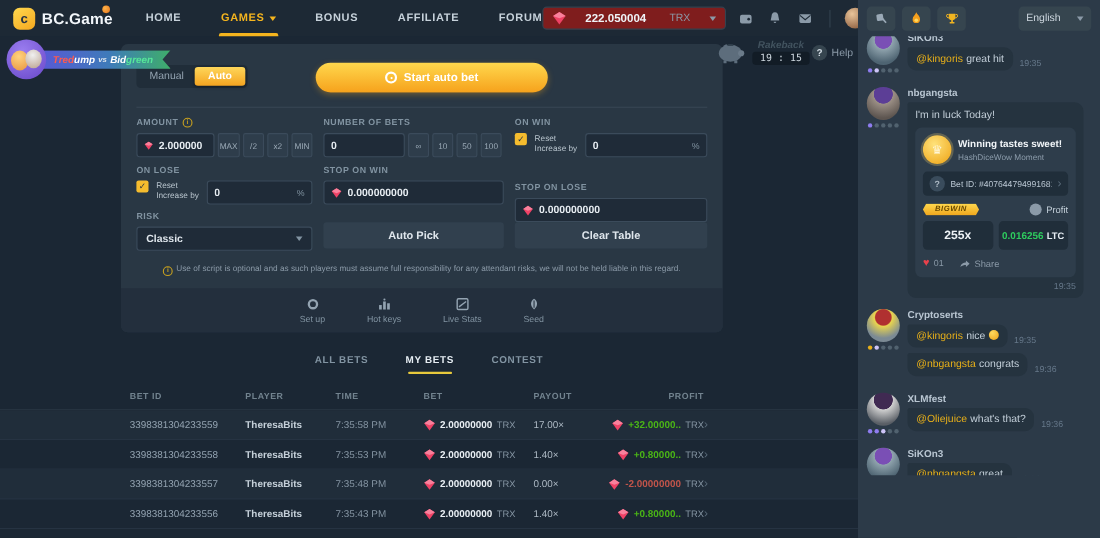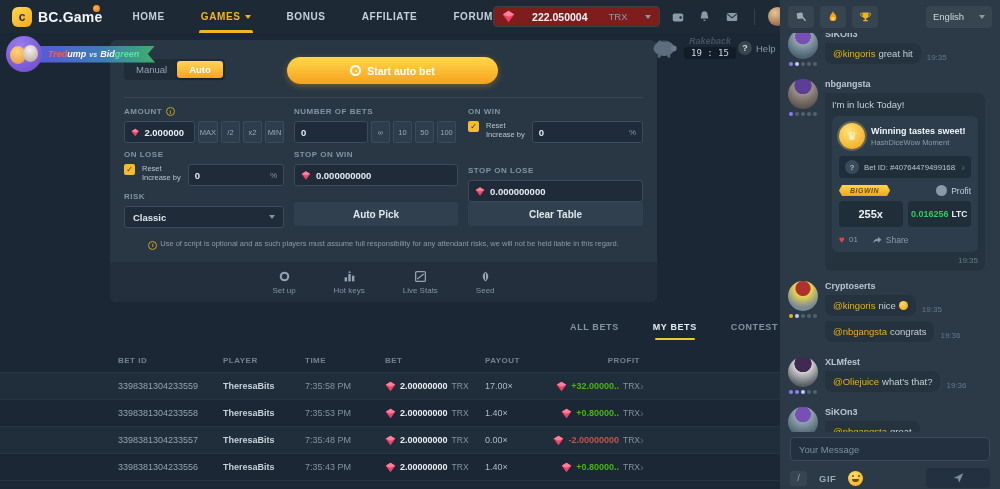--- a/index.html
+++ b/index.html
@@ -98,21 +98,21 @@
   .panel-btn { height:24px; background:#31404e; border-radius:3px; display:flex; align-items:center; justify-content:center;
     color:#dfe6ec; font-size:10px; font-weight:bold; cursor:pointer; }
   .disclaimer { position:absolute; left:24px; right:24px; top:199px; text-align:center; font-size:7.5px; color:#8b9aa8; }
   .disclaimer .info-ic { display:inline-flex; vertical-align:-1px; margin-right:3px; }
   .tools { position:absolute; left:0; right:0; bottom:0; height:40px; background:#232f3d; border-radius:0 0 6px 6px;
     display:flex; align-items:center; justify-content:center; gap:38px; }
   .tool { display:flex; flex-direction:column; align-items:center; gap:3px; cursor:pointer; }
   .tool-label { font-size:8px; color:#8294a2; }
 
   
-  .tabs { position:absolute; left:0; right:0; top:283px; display:flex; justify-content:flex-end; gap:30px; }
+  .tabs { position:absolute; left:0; right:0; top:283px; display:flex; justify-content:center; gap:30px; }
   .tab { position:relative; padding:6px 2px 8px; font-size:9px; font-weight:bold; letter-spacing:.6px; color:#8294a2; cursor:pointer; }
   .tab.active { color:#e6edf3; }
   .tab.active::after { content:""; position:absolute; left:4px; right:4px; bottom:0; height:2px; background:#e7c93c; border-radius:2px; }
 
   
   .table { position:absolute; left:0; right:0; top:316px; }
   .trow { display:grid; grid-template-columns:105px 82px 80px 100px 60px 95px 16px; align-items:center;
     padding-left:118px; height:27px; font-size:9px; }
   .trow.head { height:24px; color:#72838f; font-size:8px; font-weight:bold; letter-spacing:.5px; border-bottom:1px solid #2a3744; }
   .trow.r { border-bottom:1px solid #263342; cursor:pointer; }
@@ -743,27 +743,14 @@
         <div class="msg-body">
           <div class="msg-user">SiKOn3</div>
           <div class="bubble-line">
             <div class="bubble"><span class="mention">@nbgangsta</span><span>great</span></div>
             <span class="msg-time">19:36</span>
           </div>
         </div>
       </div>
     </div>
 
-    <div class="chat-input-zone">
-      <input class="chat-input" placeholder="Your Message" style="">
-      <div class="chat-tools">
-        <div class="slash-btn">/</div>
-        <div class="gif-btn">GIF</div>
-        <div class="smiley"></div>
-        <div class="send-btn">
-          <svg width="13" height="12" viewBox="0 0 20 20">
-              <path d="M2 10 L18 2 L11 18 L9 11 Z" fill="#7f8f9d"></path>
-            </svg>
-        </div>
-      </div>
-    </div>
   </div>
 </div>
 
 </body></html>

